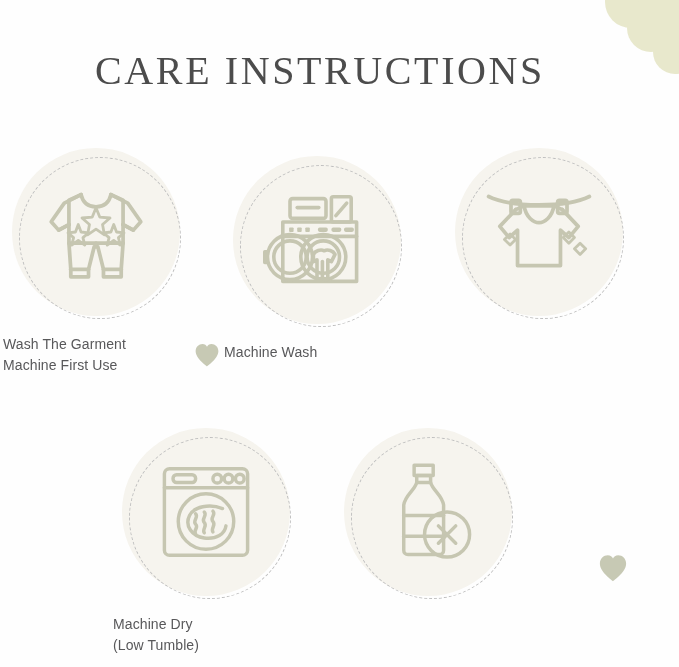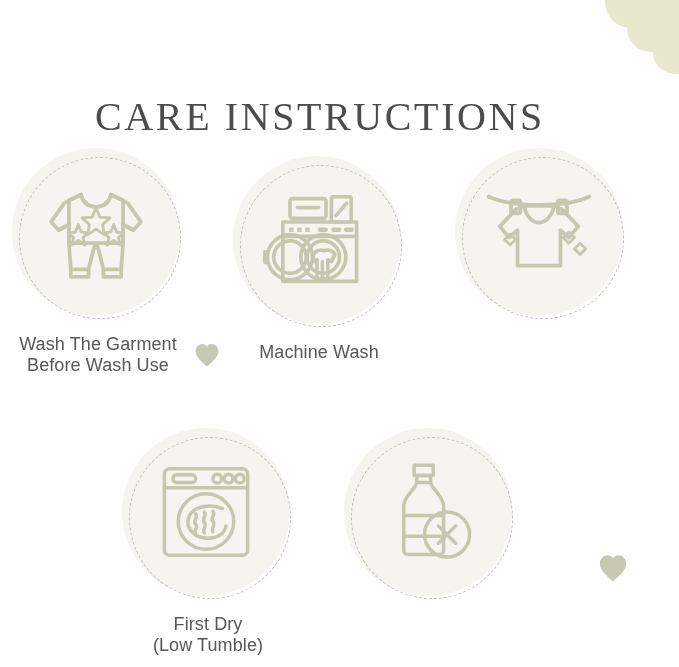--- a/index.html
+++ b/index.html
@@ -32,21 +32,20 @@
     top: 47px;
     left: 0;
     width: 640px;
     text-align: center;
     font-family: "Liberation Serif", "DejaVu Serif", serif;
     font-size: 40px;
     font-weight: 400;
     letter-spacing: 2.6px;
     color: #4C4C4C;
     white-space: nowrap;
-    margin-top: 46px;
   }
 
   
   .item {
     position: absolute;
     width: 190px;
   }
   .circle-wrap {
     position: relative;
     width: 172px;
@@ -99,23 +98,23 @@
     stroke-linecap: round;
     stroke-linejoin: round;
   }
   .icon-fill {
     fill: #C6C6B1;
     stroke: none;
   }
 
   .label {
     margin-top: 14px;
-    text-align: center;
+    text-align: left;
     font-family: "Liberation Sans", sans-serif;
-    font-size: 18px;
+    font-size: 14px;
     font-weight: 400;
     line-height: 21px;
     color: #58585A;
     letter-spacing: 0.1px;
   }
 
   
   #item-1 { left: 3px;   top: 148px; }
   #item-2 { left: 224px; top: 156px; }
   #item-3 { left: 446px; top: 148px; }
@@ -180,21 +179,21 @@
 
             <path d="M60 34 L64 44 L75 45 L67 52 L69 63 L60 57 L51 63 L53 52 L45 45 L56 44 Z"></path>
             <path d="M41 52 L44 60 L52 61 L46 66 L48 74 L41 69 L34 74 L36 66 L30 61 L38 60 Z"></path>
             <path d="M79 52 L82 60 L90 61 L84 66 L86 74 L79 69 L72 74 L74 66 L68 61 L76 60 Z"></path>
           </g>
         </svg>
       </div>
     </div>
     <div class="label">
       <div>Wash The Garment</div>
-      <div>Before Wash Use</div>
+      <div>Machine First Use</div>
     </div>
   </div>
 
   <div class="item" id="item-2">
     <div class="circle-wrap">
       <div class="circle-fill"></div>
       <div class="circle-dash"></div>
       <div class="icon-slot">
         <svg viewBox="0 0 120 120" width="108" height="108" aria-hidden="true">
           <g class="icon-stroke">
@@ -288,21 +287,21 @@
             <path d="M79 56 C64 50 46 54 41 64 C35 76 44 88 58 90 C72 92 82 85 83 76"></path>
 
             <path d="M48 62 C52 66 44 70 48 74 C52 78 45 81 48 85"></path>
             <path d="M58 60 C62 64 54 68 58 72 C62 76 55 80 58 84"></path>
             <path d="M68 59 C72 63 64 67 68 71 C72 75 65 79 68 83"></path>
           </g>
         </svg>
       </div>
     </div>
     <div class="label">
-      <div>First Dry</div>
+      <div>Machine Dry</div>
       <div>(Low Tumble)</div>
     </div>
   </div>
 
   <div class="item" id="item-5">
     <div class="circle-wrap">
       <div class="circle-fill"></div>
       <div class="circle-dash"></div>
       <div class="icon-slot">
         <svg viewBox="0 0 120 120" width="104" height="104" aria-hidden="true">

